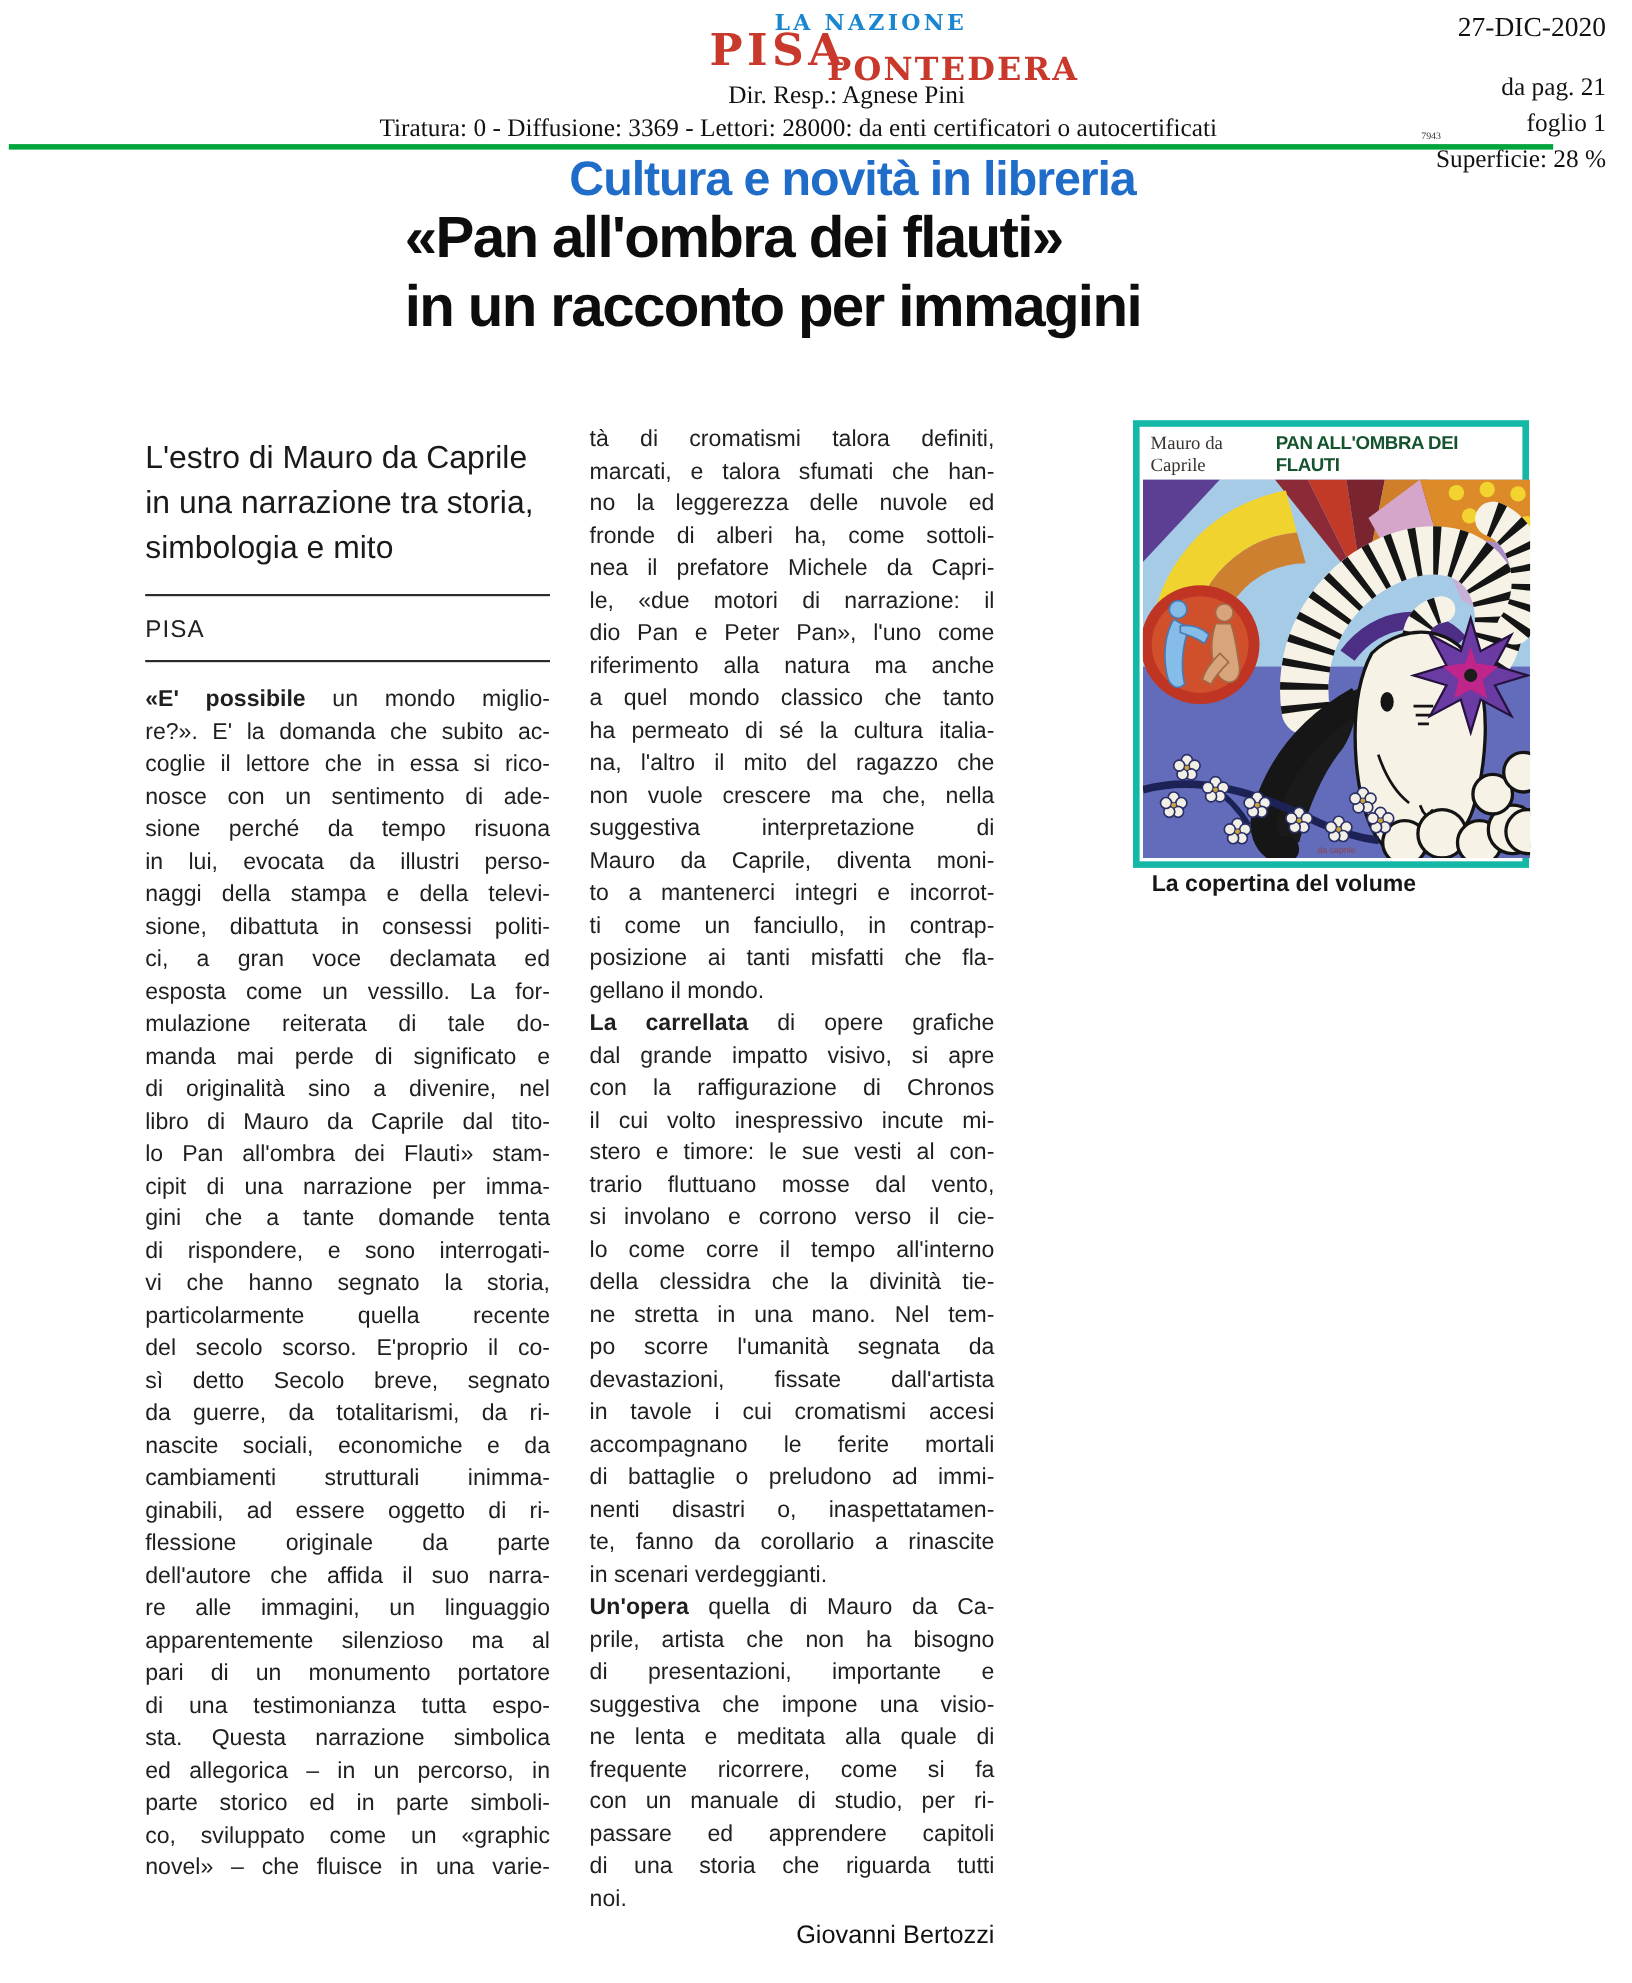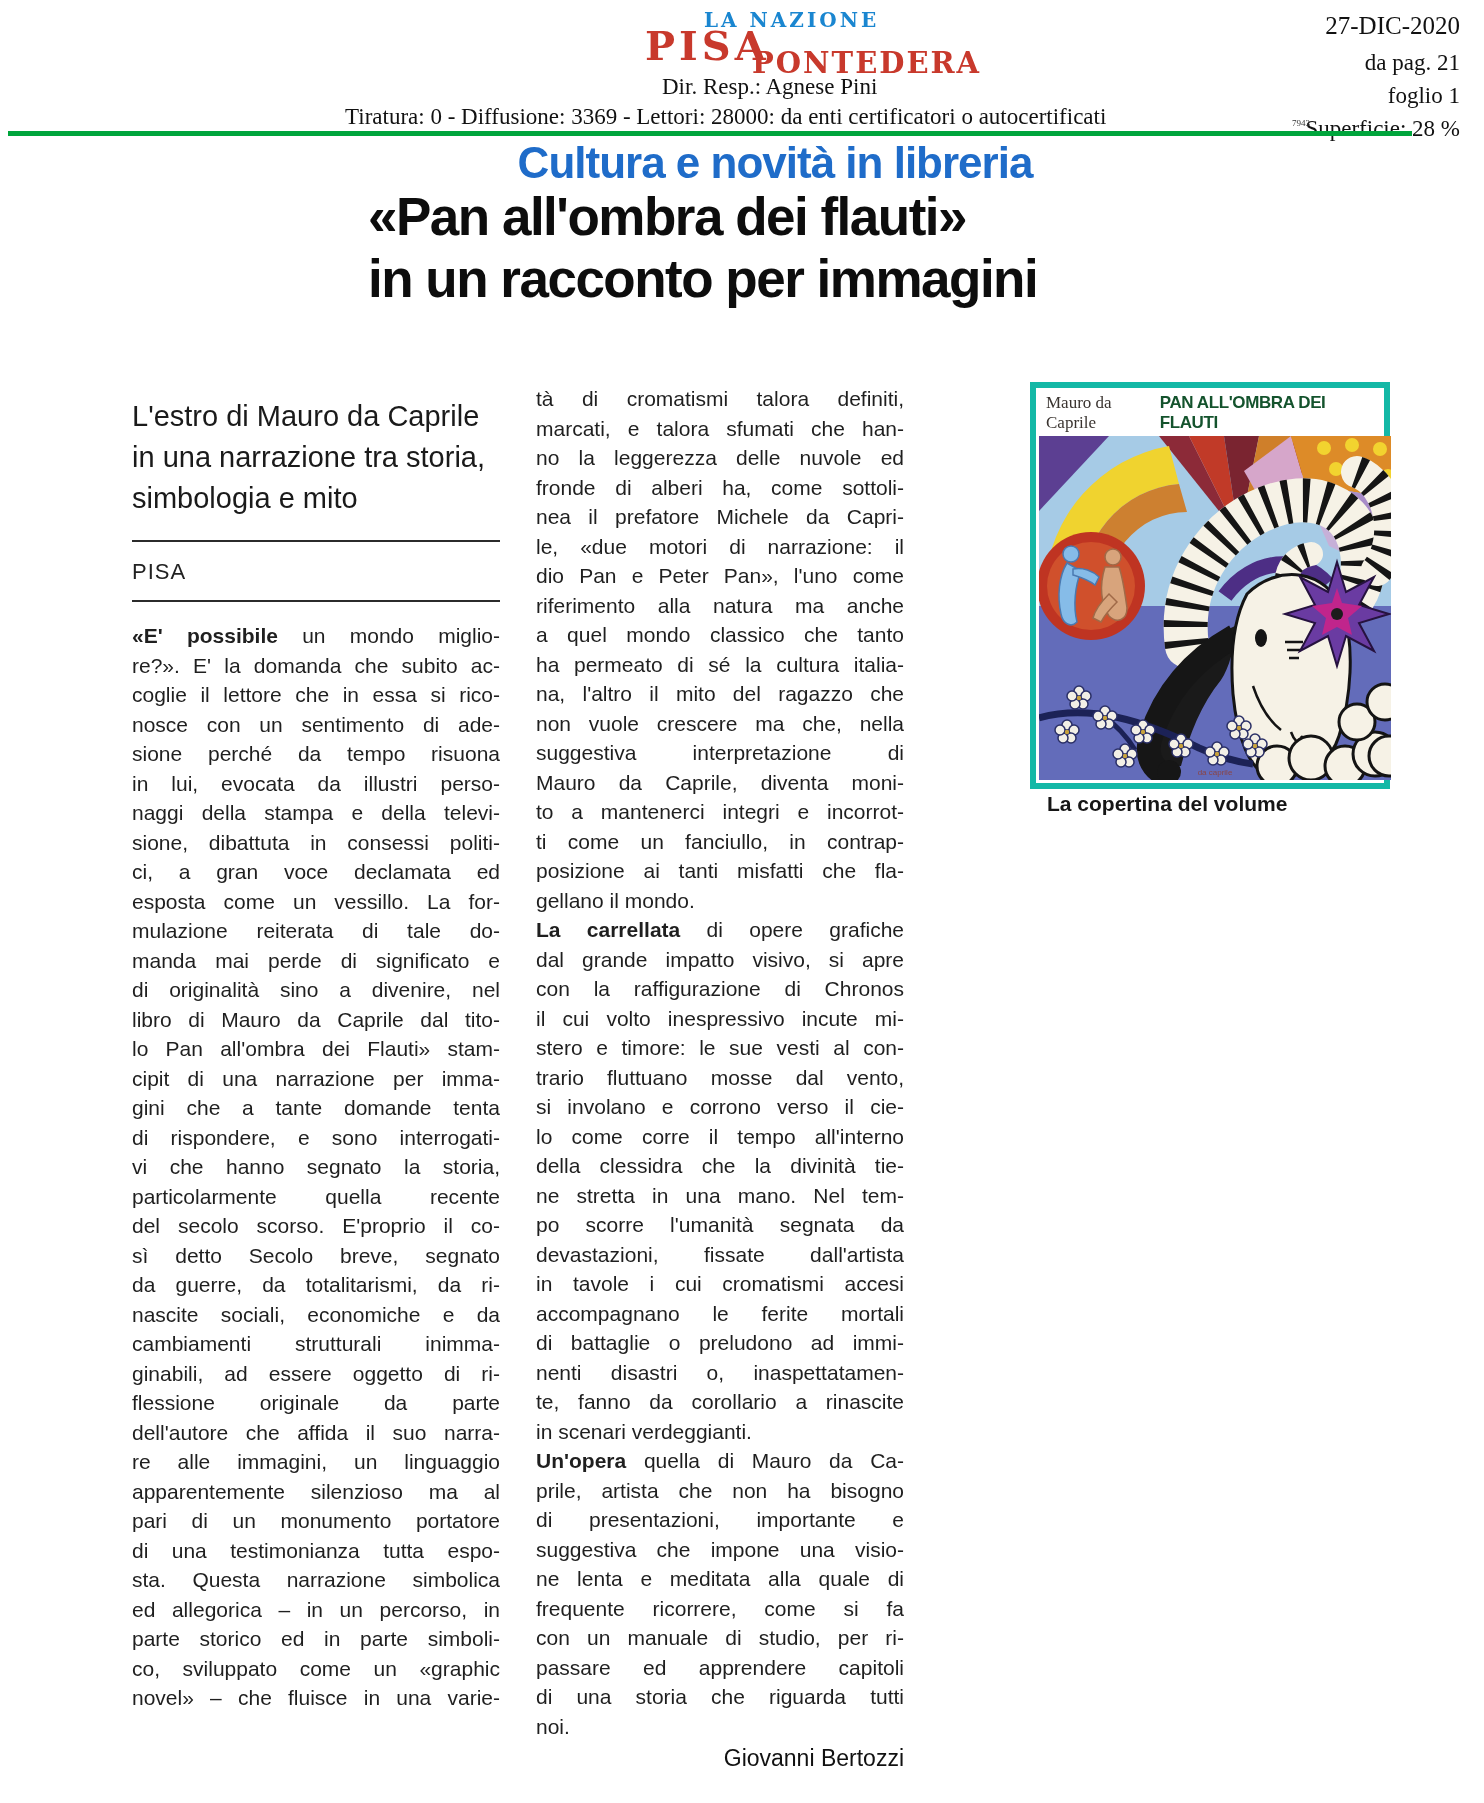--- a/index.html
+++ b/index.html
@@ -8,21 +8,21 @@
   .serif{font-family:"Liberation Serif",serif;}
   .abs{position:absolute;}
 
   
   .brand-top{top:8px;left:704px;font-family:"DejaVu Serif",serif;font-weight:bold;font-size:20px;letter-spacing:3px;color:#1a86d0;}
   .brand-main{top:22px;left:645px;font-family:"DejaVu Serif",serif;font-weight:bold;font-size:40px;letter-spacing:4px;color:#c8392c;}
   .brand-sub{top:46px;left:752px;font-family:"DejaVu Serif",serif;font-weight:bold;font-size:29px;letter-spacing:2px;color:#c8392c;}
   .director{top:74px;left:662px;font-size:23px;color:#111;}
   .circulation{top:104px;left:345px;font-size:23px;color:#111;}
   .meta{top:12px;left:1240px;width:220px;text-align:right;color:#111;}
-  .meta .date{font-size:25px;margin-bottom:10px;}
+  .meta .date{font-size:25px;margin-bottom:26px;}
   .meta .row{font-size:23px;margin-bottom:7px;}
   .press-code{top:118px;left:1292px;font-size:9px;color:#333;}
   .green-rule{top:131px;left:8px;width:1404px;height:5px;background:#00a53c;}
 
   
   .kicker{top:138px;left:370px;width:810px;text-align:center;font-weight:bold;font-size:44px;letter-spacing:-1px;color:#1f6cc9;}
   .headline{top:186px;left:368px;width:1000px;font-weight:bold;font-size:53px;line-height:62px;letter-spacing:-1.5px;color:#0d0d0d;}
 
   
   .standfirst{top:396px;left:132px;width:368px;font-size:29px;line-height:41px;color:#1a1a1a;}

